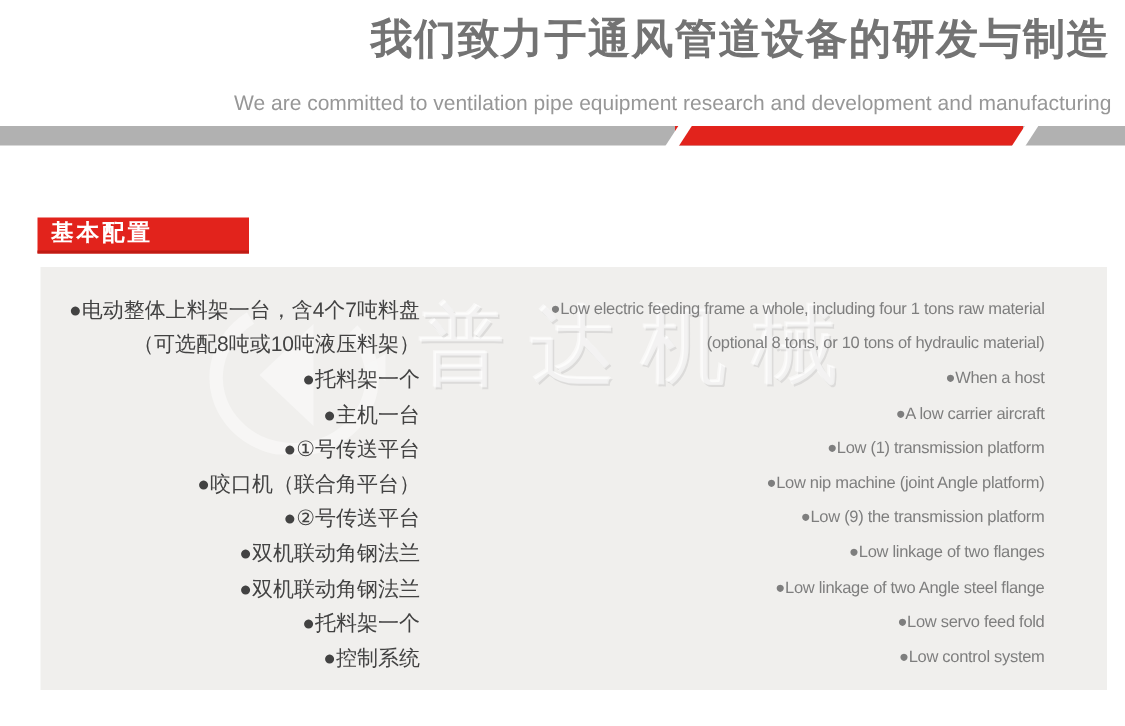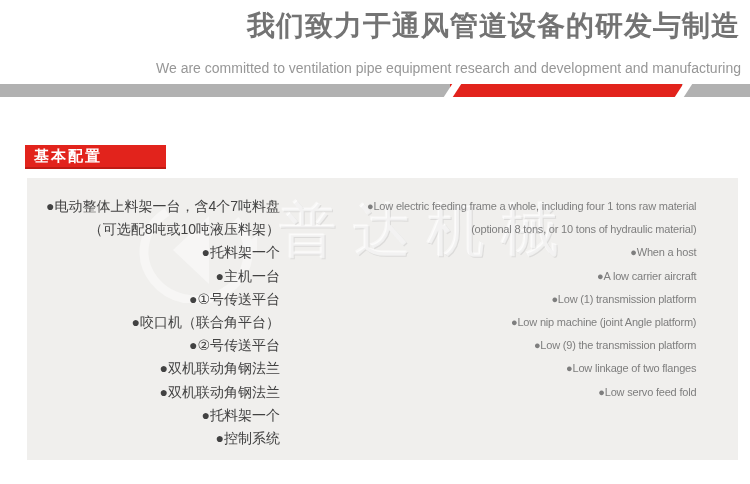--- a/index.html
+++ b/index.html
@@ -117,15 +117,17 @@
     </div>
   <div class="config-list list-en">
       <div class="row">●Low electric feeding frame a whole, including four 1 tons raw material</div>
       <div class="row">(optional 8 tons, or 10 tons of hydraulic material)</div>
       <div class="row">●When a host</div>
       <div class="row">●A low carrier aircraft</div>
       <div class="row">●Low (1) transmission platform</div>
       <div class="row">●Low nip machine (joint Angle platform)</div>
       <div class="row">●Low (9) the transmission platform</div>
       <div class="row">●Low linkage of two flanges</div>
+      <div class="row">●Low linkage of two Angle steel flange</div>
       <div class="row">●Low servo feed fold</div>
+      <div class="row">●Low control system</div>
     </div>
 </div>
 
 </body></html>

